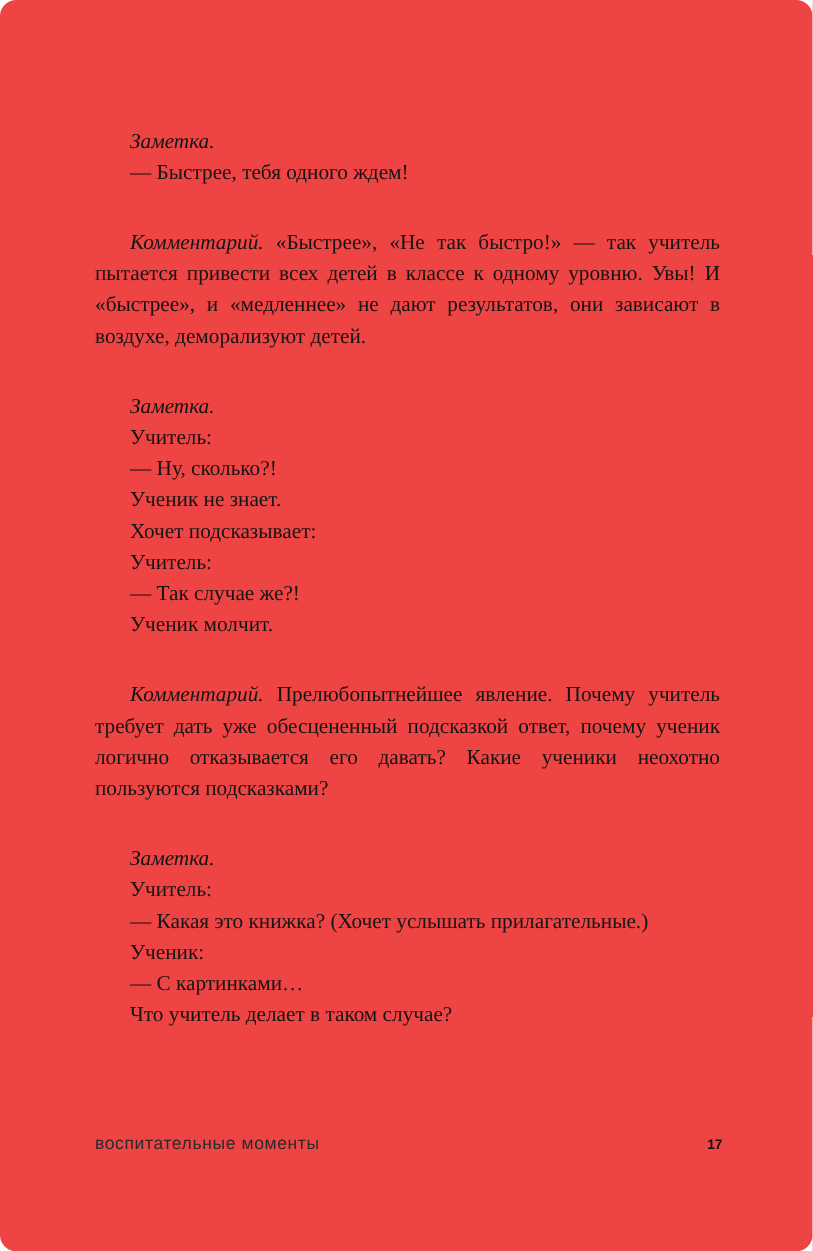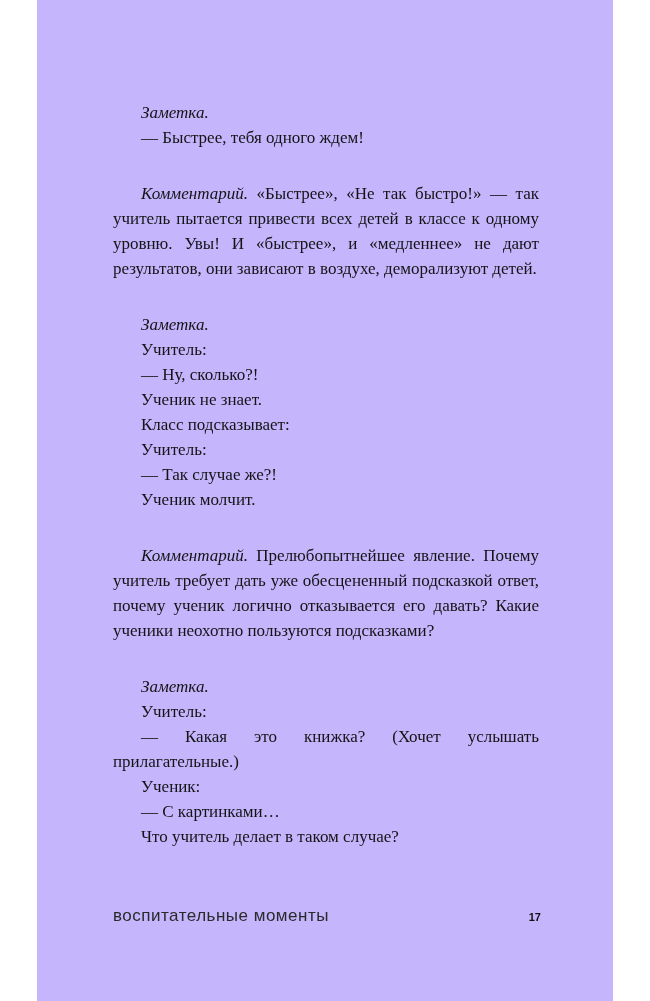--- a/index.html
+++ b/index.html
@@ -1,25 +1,26 @@
 <!DOCTYPE html>
 <html lang="ru"><head>
 <meta charset="utf-8">
 <style>
   * { margin: 0; padding: 0; box-sizing: border-box; }
   html, body { background: #ffffff; }
   .page {
     position: relative;
-    width: 576px;
+    width: 650px;
     height: 1001px;
     margin: 0 auto;
-    background: #c4b5fd;
+    background: #ef4444;
     color: #141414;
     font-family: "Liberation Serif", serif;
     overflow: hidden;
+    border-radius: 13px;
   }
   .content {
     position: absolute;
     top: 100px;
     left: 76px;
     right: 74px;
     font-size: 17px;
     line-height: 25px;
   }
   .block { margin-top: 31px; }
@@ -35,21 +36,21 @@
     position: absolute;
     left: 76px;
     right: 72px;
     top: 906px;
     display: flex;
     justify-content: space-between;
     align-items: baseline;
     font-family: "Liberation Sans", sans-serif;
   }
   .running-title {
-    font-size: 17px;
+    font-size: 14px;
     letter-spacing: 0.5px;
     color: #2a2a2a;
   }
   .page-number {
     font-size: 11px;
     font-weight: 700;
     color: #111111;
   }
 </style>
 </head>
@@ -64,21 +65,21 @@
         <p class="line">—  Быстрее, тебя одного ждем!</p>
       </div>
       <div class="block">
         <p class="para"><em class="lead">Комментарий.</em><span> «Быстрее», «Не так быстро!» — так учитель пытается привести всех детей в классе к одному уровню. Увы! И «быстрее», и «медленнее» не дают результатов, они зависают в воздухе, деморализуют детей.</span></p>
       </div>
       <div class="block">
         <p class="line italic">Заметка.</p>
         <p class="line">Учитель:</p>
         <p class="line">—  Ну, сколько?!</p>
         <p class="line">Ученик не знает.</p>
-        <p class="line">Класс подсказывает:</p>
+        <p class="line">Хочет подсказывает:</p>
         <p class="line">Учитель:</p>
         <p class="line">—  Так случае же?!</p>
         <p class="line">Ученик молчит.</p>
       </div>
       <div class="block">
         <p class="para"><em class="lead">Комментарий.</em><span> Прелюбопытнейшее явление. Почему учитель требует дать уже обесцененный подсказкой ответ, почему ученик логично отказывается его давать? Какие ученики неохотно пользуются подсказками?</span></p>
       </div>
       <div class="block">
         <p class="line italic">Заметка.</p>
         <p class="line">Учитель:</p>

